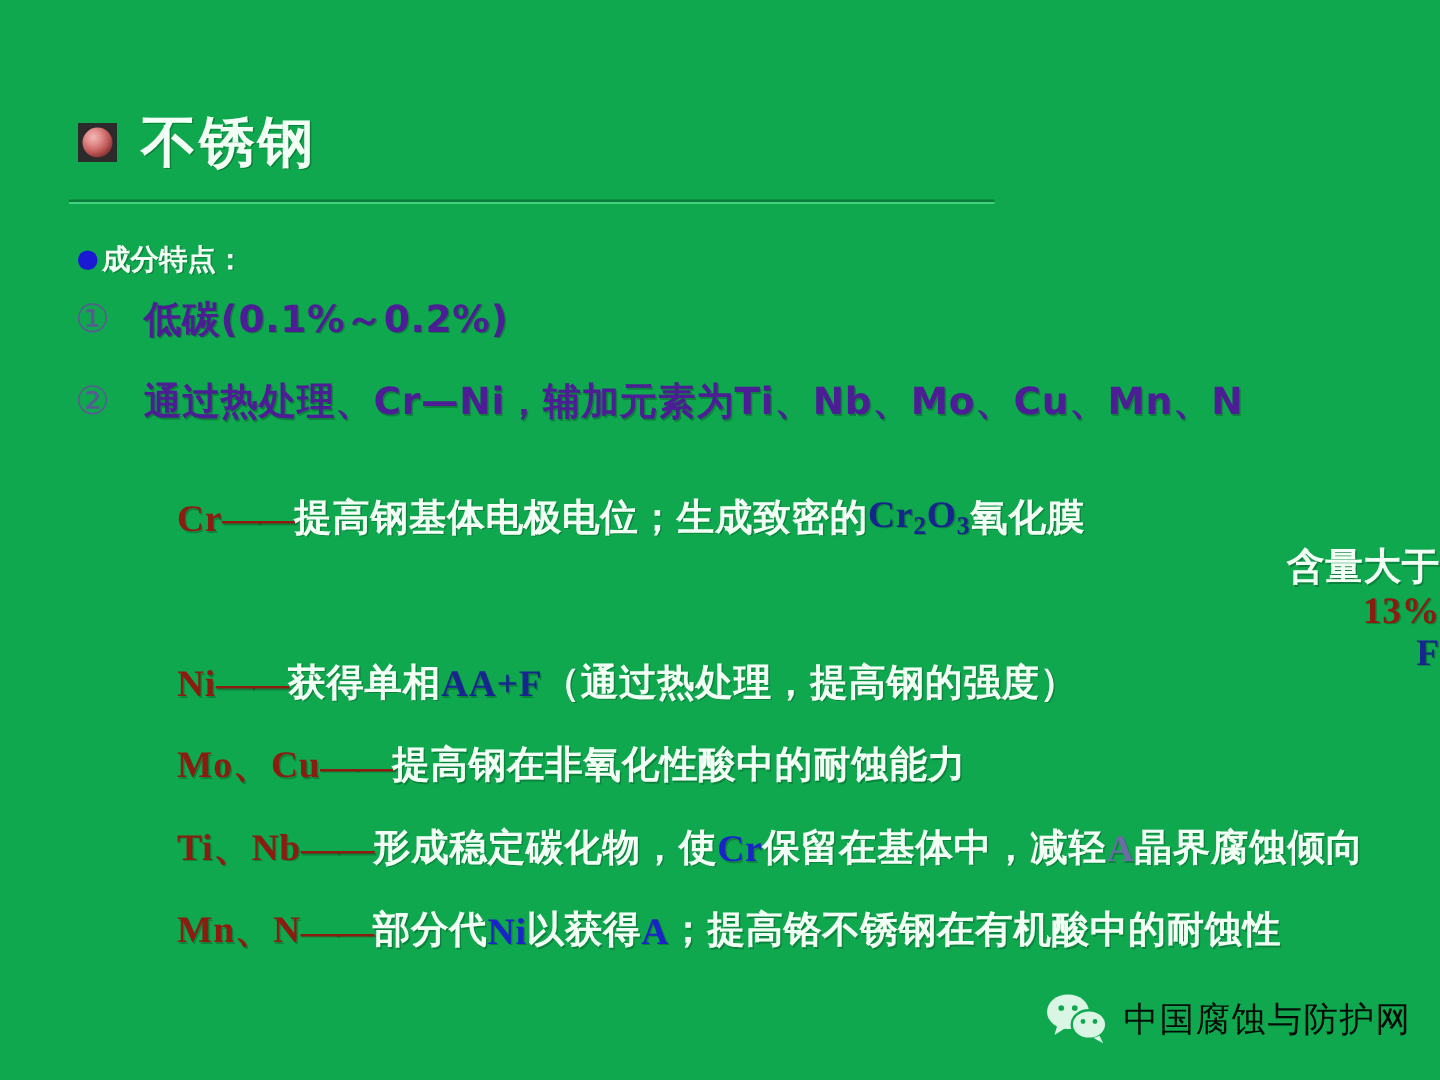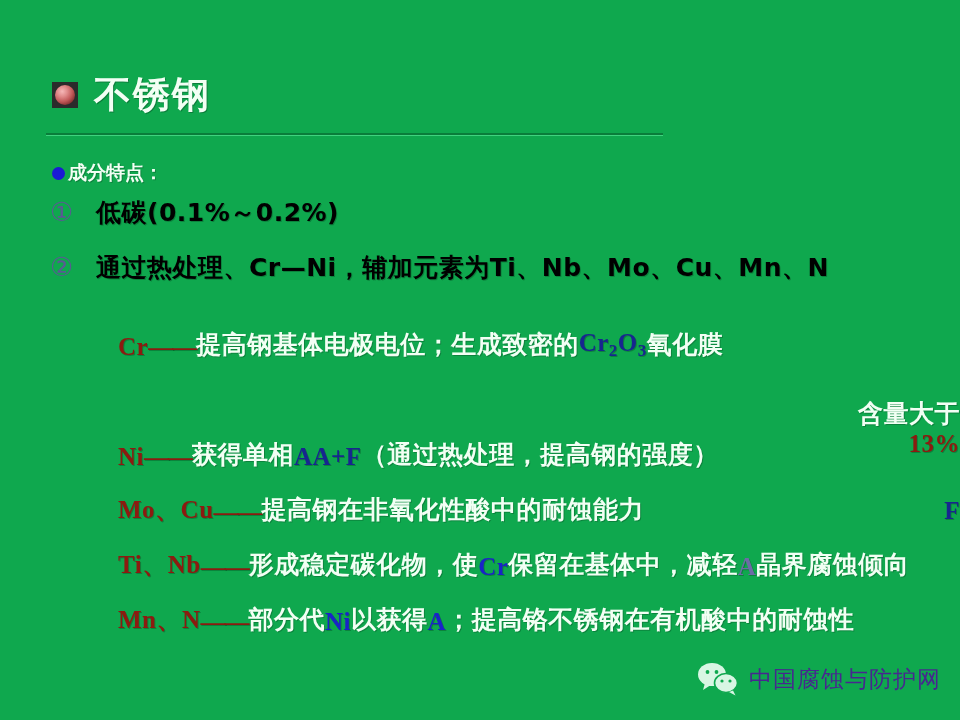--- a/index.html
+++ b/index.html
@@ -105,21 +105,21 @@
   .num-line .numglyph {
     width: 46px;
     flex: 0 0 auto;
     color: #5a5a93;
     font-size: 26px;
     font-family: "DejaVu Sans", sans-serif;
   }
   .num-line .numtext {
     font-family: "DejaVu Sans", "Liberation Sans", sans-serif;
     font-weight: bold;
-    color: #000000;
+    color: #4c1d95;
     text-shadow: 1px 1px 0 rgba(0,0,0,0.22);
     white-space: nowrap;
     letter-spacing: 0.5px;
   }
 
   .sub-line {
     margin-left: 118px;
     height: 55px;
     display: flex;
     align-items: flex-end;
@@ -128,25 +128,25 @@
     font-size: 25px;
     color: #f2fff4;
     text-shadow: 1px 1px 0 rgba(0,0,0,0.22);
     white-space: nowrap;
     letter-spacing: 0.5px;
   }
   .sub-line.indent2 { margin-left: 212px; flex-direction: column; }
 
   
   .sym-red   { color: #8c1b10; font-family: "Liberation Serif", serif; font-weight: bold; }
-  .sym-blue  { color: #17268f; font-family: "Liberation Serif", serif; font-weight: bold; margin-top: 39px; }
+  .sym-blue  { color: #17268f; font-family: "Liberation Serif", serif; font-weight: bold; }
   .sym-brightblue { color: #1a23c8; font-family: "Liberation Serif", serif; font-weight: bold; }
   .sym-violet{ color: #6d6ba6; font-family: "Liberation Serif", serif; font-weight: bold; }
   .sym-dash  { color: #8c1b10; font-family: "Liberation Serif", serif; font-weight: bold; letter-spacing: -1px; }
-  .sym-white { color: #f2fff4; margin-top: 36px; }
+  .sym-white { color: #f2fff4; }
   sub { font-size: 0.68em; vertical-align: -0.28em; }
 
   
   .watermark {
     position: absolute;
     left: 697px;
     top: 662px;
     display: flex;
     align-items: center;
     gap: 10px;
@@ -154,21 +154,21 @@
   }
   .wechat-icon {
     width: 42px;
     height: 34px;
     position: relative;
     flex: 0 0 auto;
   }
   .wm-text {
     font-family: "DejaVu Sans", "Liberation Sans", sans-serif;
     font-size: 23px;
-    color: #4c1d95;
+    color: #000000;
     letter-spacing: 1px;
   }
 </style>
 </head>
 <body>
 
 <div class="slide">
 
   <div class="title-row">
     <span class="title-bullet"></span>

